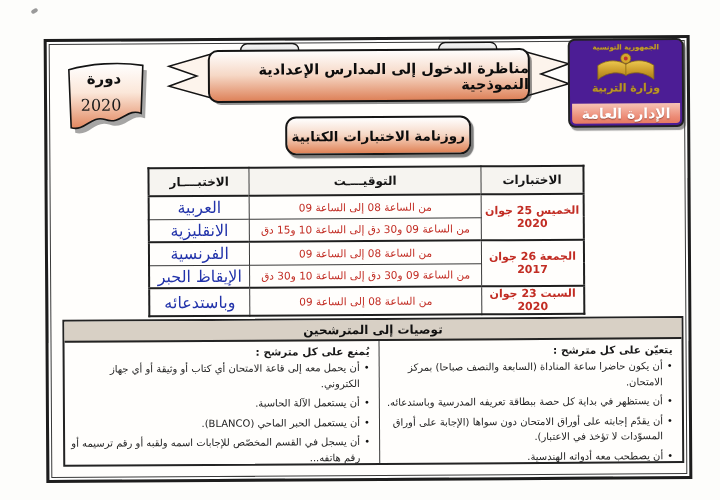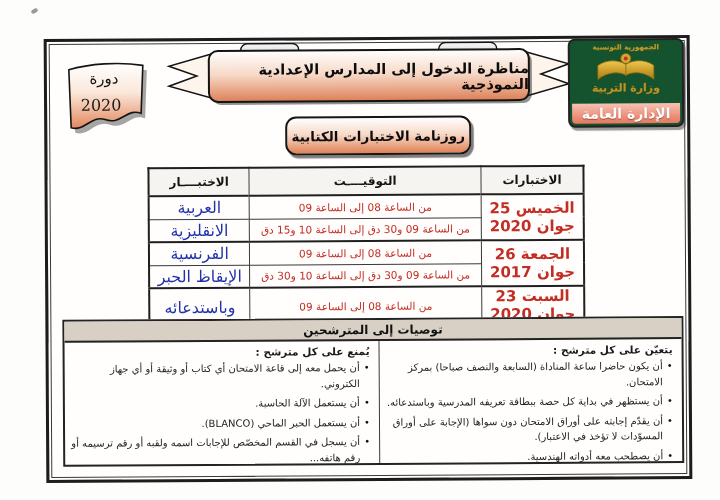--- a/index.html
+++ b/index.html
@@ -12,33 +12,33 @@
 
   .doc-frame { position:absolute; left:45px; top:37px; width:646px; height:444px;
                border:3px solid #1d1d1d; background:#fffefc;
                box-shadow: inset 0 0 0 2px #ffffff, inset 0 0 0 3px #3a3a3a;
                transform:rotate(-0.35deg); }
 
   
   .dora { position:absolute; left:14px; top:16px; width:90px; height:86px; }
   .dora svg { position:absolute; left:0; top:0; }
   .dora-label { position:absolute; left:0; top:12px; width:86px; text-align:center;
-                font-weight:normal; font-size:15px; color:#101010; }
+                font-weight:bold; font-size:15px; color:#101010; }
   .dora-year  { position:absolute; left:0; top:38px; width:80px; text-align:center;
                 font-family:"DejaVu Serif", serif; font-size:16px; color:#1a1a1a; }
 
   
   .ribbon { position:absolute; left:116px; top:2px; width:412px; height:66px; }
   .ribbon-title { position:absolute; left:46px; top:10px; width:320px; height:50px;
                   display:flex; align-items:center; justify-content:center;
                   direction:rtl; font-weight:bold; font-size:14.5px; color:#0c0c0c; }
 
   
   .logo-box { position:absolute; right:3px; top:0px; width:116px; height:89px;
-              border:2px solid #222; border-radius:7px; background:#14532d;
+              border:2px solid #222; border-radius:7px; background:#4c1d95;
               box-shadow:2px 3px 1px rgba(70,70,70,.55); overflow:hidden; text-align:center; }
   .logo-republic { margin-top:3px; font-size:7px; font-weight:bold; color:#c09a2c;
                    text-shadow:0 0 1px #8a6d1f; direction:rtl; }
   .logo-emblem { display:block; margin:0 auto; }
   .logo-ministry { margin-top:-2px; font-size:11px; font-weight:bold; color:#b8922a;
                    text-shadow:0 0 1px #7a5f14; direction:rtl; }
   .logo-band { position:absolute; left:2px; right:2px; bottom:2px; height:20px;
                border-radius:0 0 4px 4px; background:linear-gradient(180deg,#f6c3b5 0%,#ec8a74 70%,#e67a62 100%);
                color:#ffffff; font-weight:bold; font-size:14px; line-height:20px;
                text-shadow:0 1px 1px rgba(90,30,20,.55); direction:rtl; }
@@ -54,21 +54,21 @@
   
   .sched { position:absolute; left:100px; top:126px; width:437px;
            border-collapse:collapse; direction:rtl; }
   .sched th, .sched td { border:1px solid #3a3a3a; text-align:center; vertical-align:middle; }
   .sched { border:2px solid #1f1f1f; }
   .sched thead th { height:28px; font-size:12px; font-weight:bold; color:#141414;
                     background:#f6f4f0; border-bottom:1.5px solid #2a2a2a; }
   .sched tbody td { height:23px; }
   .sched td.subj { color:#2233aa; font-size:16px; }
   .sched td.time { color:#c22d24; font-size:10.5px; }
-  .sched td.date { color:#c22d24; font-size:15px; font-weight:bold; }
+  .sched td.date { color:#c22d24; font-size:11px; font-weight:bold; }
   .sched tr.grp td { border-top:2px solid #1f1f1f; }
   .c-date { width:103px; } .c-time { width:233px; } .c-exam { width:101px; }
 
   
   .recs { position:absolute; left:14px; top:278px; width:621px; height:147px;
           border:2px solid #232323; background:#fffefc; }
   .recs-title { height:21px; background:#d8d0c5; border-bottom:2px solid #232323;
                 display:flex; align-items:center; justify-content:center;
                 direction:rtl; font-weight:bold; font-size:12px; color:#111; }
   .recs-cols { display:flex; direction:rtl; height:calc(100% - 21px); }

